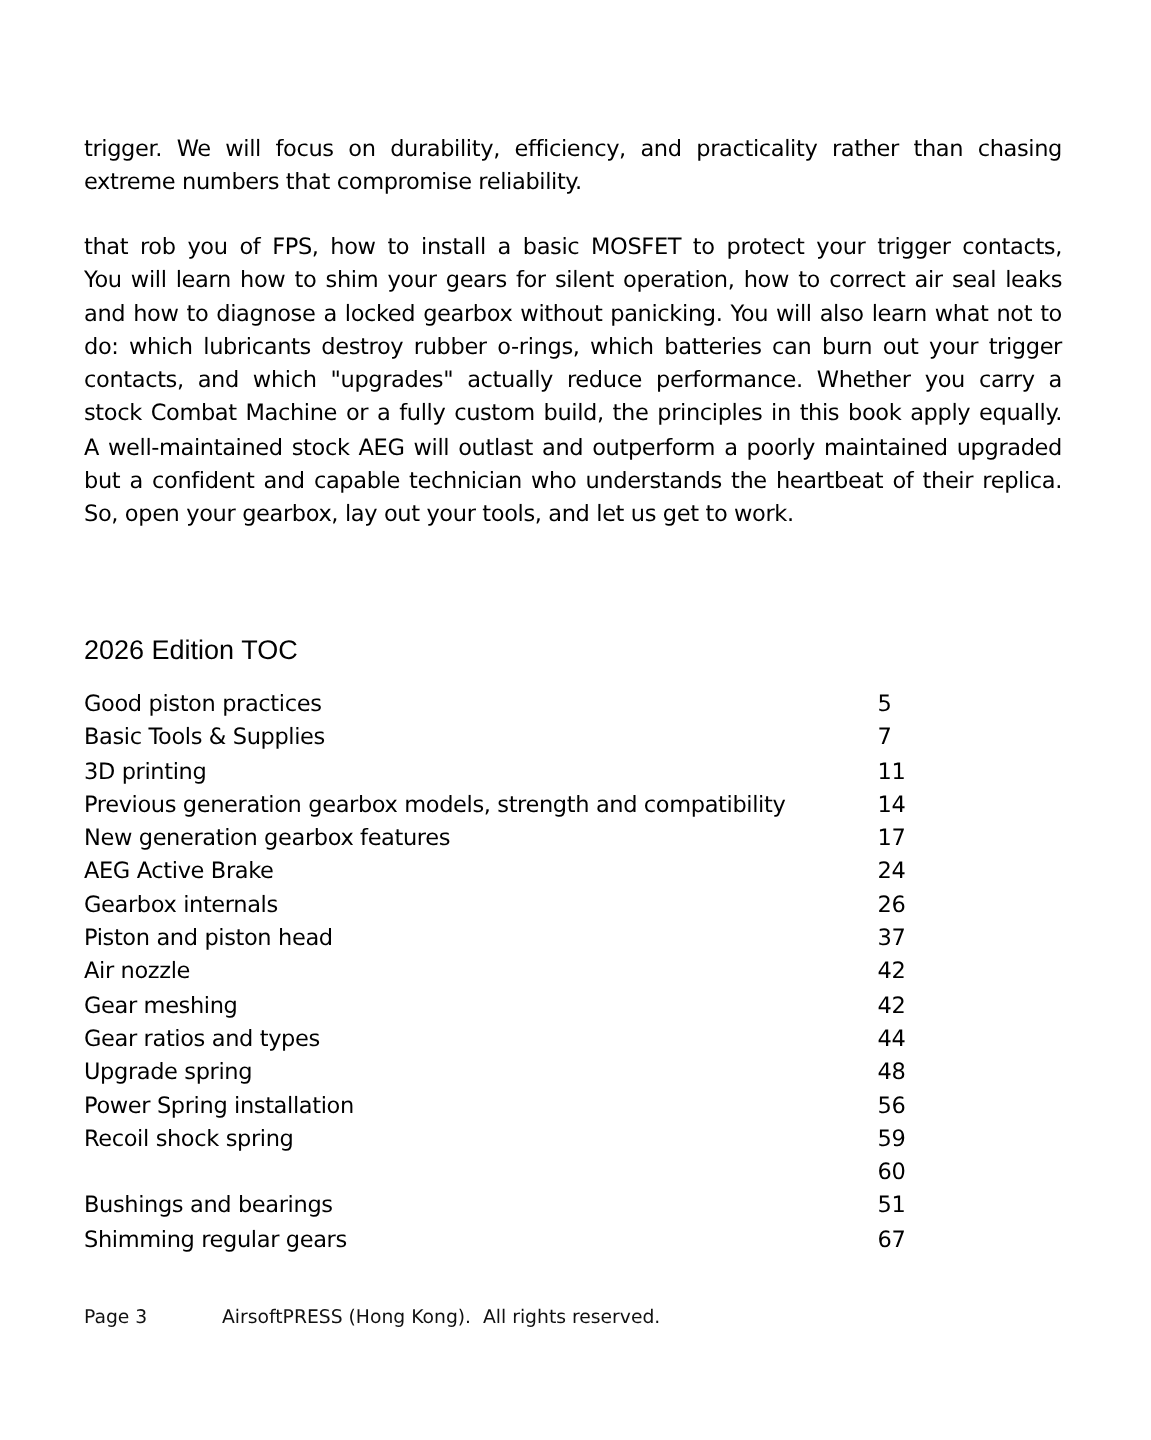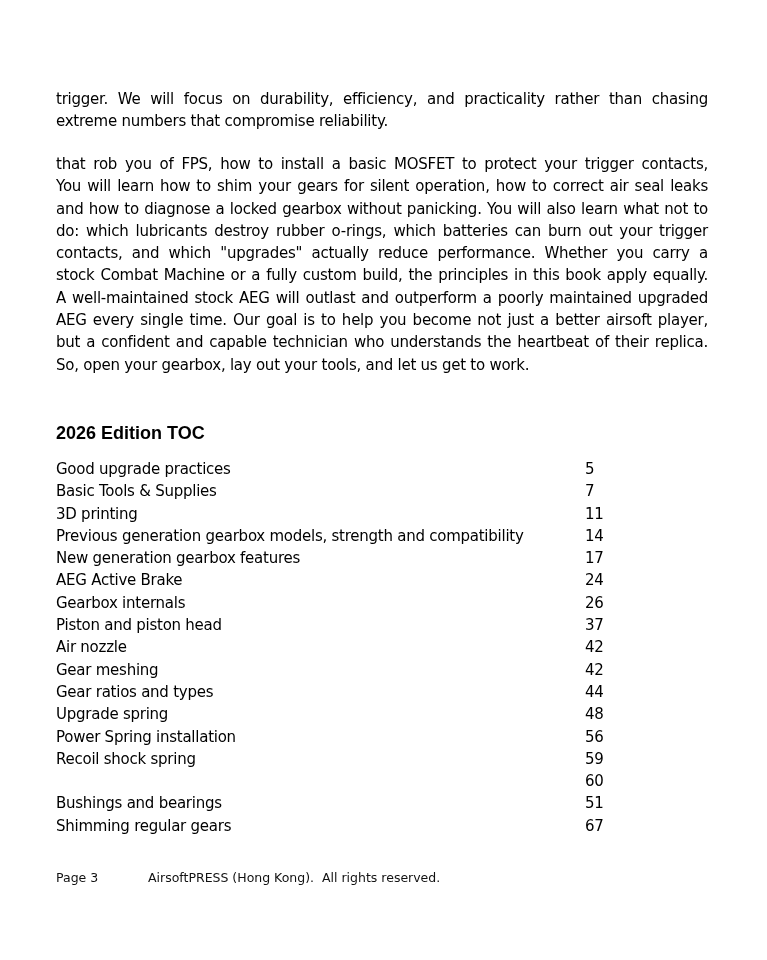--- a/index.html
+++ b/index.html
@@ -35,21 +35,21 @@
     }
     .para1 { top: 88px; }
     .para2 { top: 153px; }
     .para-line { display: block; text-align: justify; text-align-last: justify; white-space: nowrap; }
     .para-line.last { text-align-last: left; }
     .toc-heading {
       position: absolute;
       left: 56px;
       top: 422px;
       font-family: "Liberation Sans", sans-serif;
-      font-weight: bold;
+      font-weight: normal;
       font-size: 18px;
       line-height: 22px;
       margin: 0;
     }
     .toc-list {
       position: absolute;
       left: 56px;
       top: 458px;
       width: 560px;
       margin: 0;
@@ -109,30 +109,29 @@
   </div>
 
   <div class="body-text para2">
     <span class="para-line">that rob you of FPS, how to install a basic MOSFET to protect your trigger contacts,</span>
     <span class="para-line">You will learn how to shim your gears for silent operation, how to correct air seal leaks</span>
     <span class="para-line">and how to diagnose a locked gearbox without panicking. You will also learn what not to</span>
     <span class="para-line">do: which lubricants destroy rubber o-rings, which batteries can burn out your trigger</span>
     <span class="para-line">contacts, and which "upgrades" actually reduce performance. Whether you carry a</span>
     <span class="para-line">stock Combat Machine or a fully custom build, the principles in this book apply equally.</span>
     <span class="para-line">A well-maintained stock AEG will outlast and outperform a poorly maintained upgraded</span>
-    <span class="para-line">AEG every single time. Our goal is to help you become not just a better airsoft player,</span>
     <span class="para-line">but a confident and capable technician who understands the heartbeat of their replica.</span>
     <span class="para-line last">So, open your gearbox, lay out your tools, and let us get to work.</span>
   </div>
 
   <h2 class="toc-heading">2026 Edition TOC</h2>
 
   <ul class="toc-list">
     <li class="toc-row">
-        <span class="toc-title">Good upgrade practices</span>
+        <span class="toc-title">Good piston practices</span>
         <span class="toc-page">5</span>
       </li>
     <li class="toc-row">
         <span class="toc-title">Basic Tools &amp; Supplies</span>
         <span class="toc-page">7</span>
       </li>
     <li class="toc-row">
         <span class="toc-title">3D printing</span>
         <span class="toc-page">11</span>
       </li>

